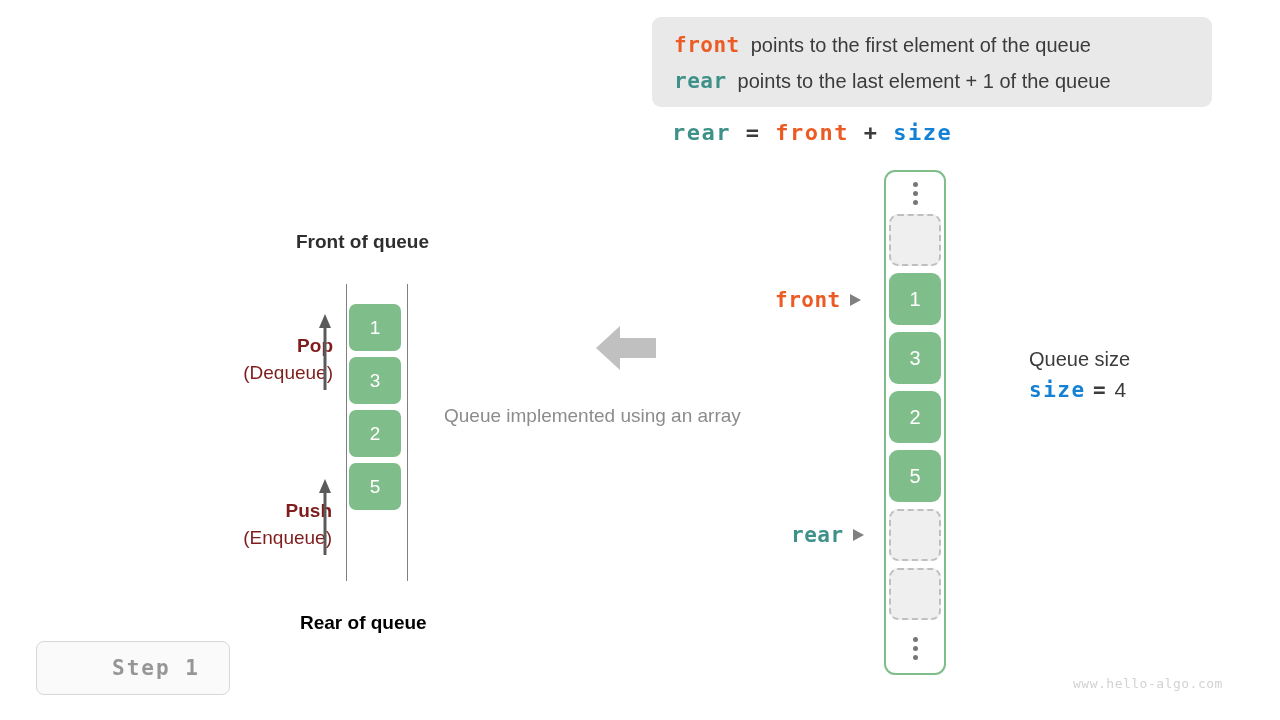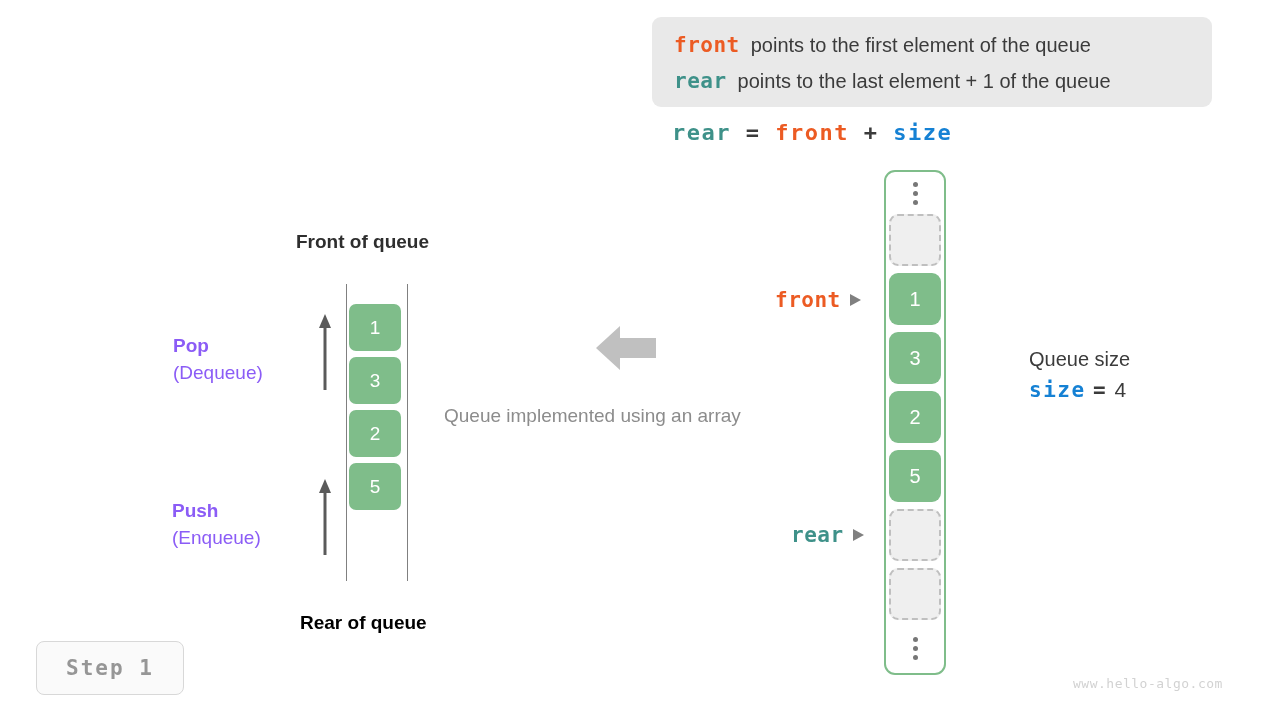--- a/index.html
+++ b/index.html
@@ -110,23 +110,23 @@
     border-radius: 7px;
     color: #ffffff;
     font-size: 19px;
     display: flex;
     align-items: center;
     justify-content: center;
   }
 
   .oplabel {
     position: absolute;
-    text-align: left;
+    text-align: right;
     width: 160px;
-    color: #8b5cf6;
+    color: #7f1d1d;
     white-space: nowrap;
   }
   .oplabel .main {
     font-size: 19px;
     font-weight: bold;
     display: block;
     line-height: 26px;
   }
   .oplabel .sub {
     font-size: 19px;
@@ -260,20 +260,21 @@
     height: 52px;
     background: #fafafa;
     border: 1px solid #d8d8d8;
     border-radius: 8px;
     display: flex;
     align-items: center;
     justify-content: center;
     font-size: 21px;
     letter-spacing: 2px;
     color: #969696;
+    padding-left: 46px;
   }
 
   
   #watermark {
     position: absolute;
     left: 1073px;
     top: 676px;
     font-family: "DejaVu Sans Mono", "Liberation Mono", monospace;
     font-size: 13px;
     color: #d2d2d2;

